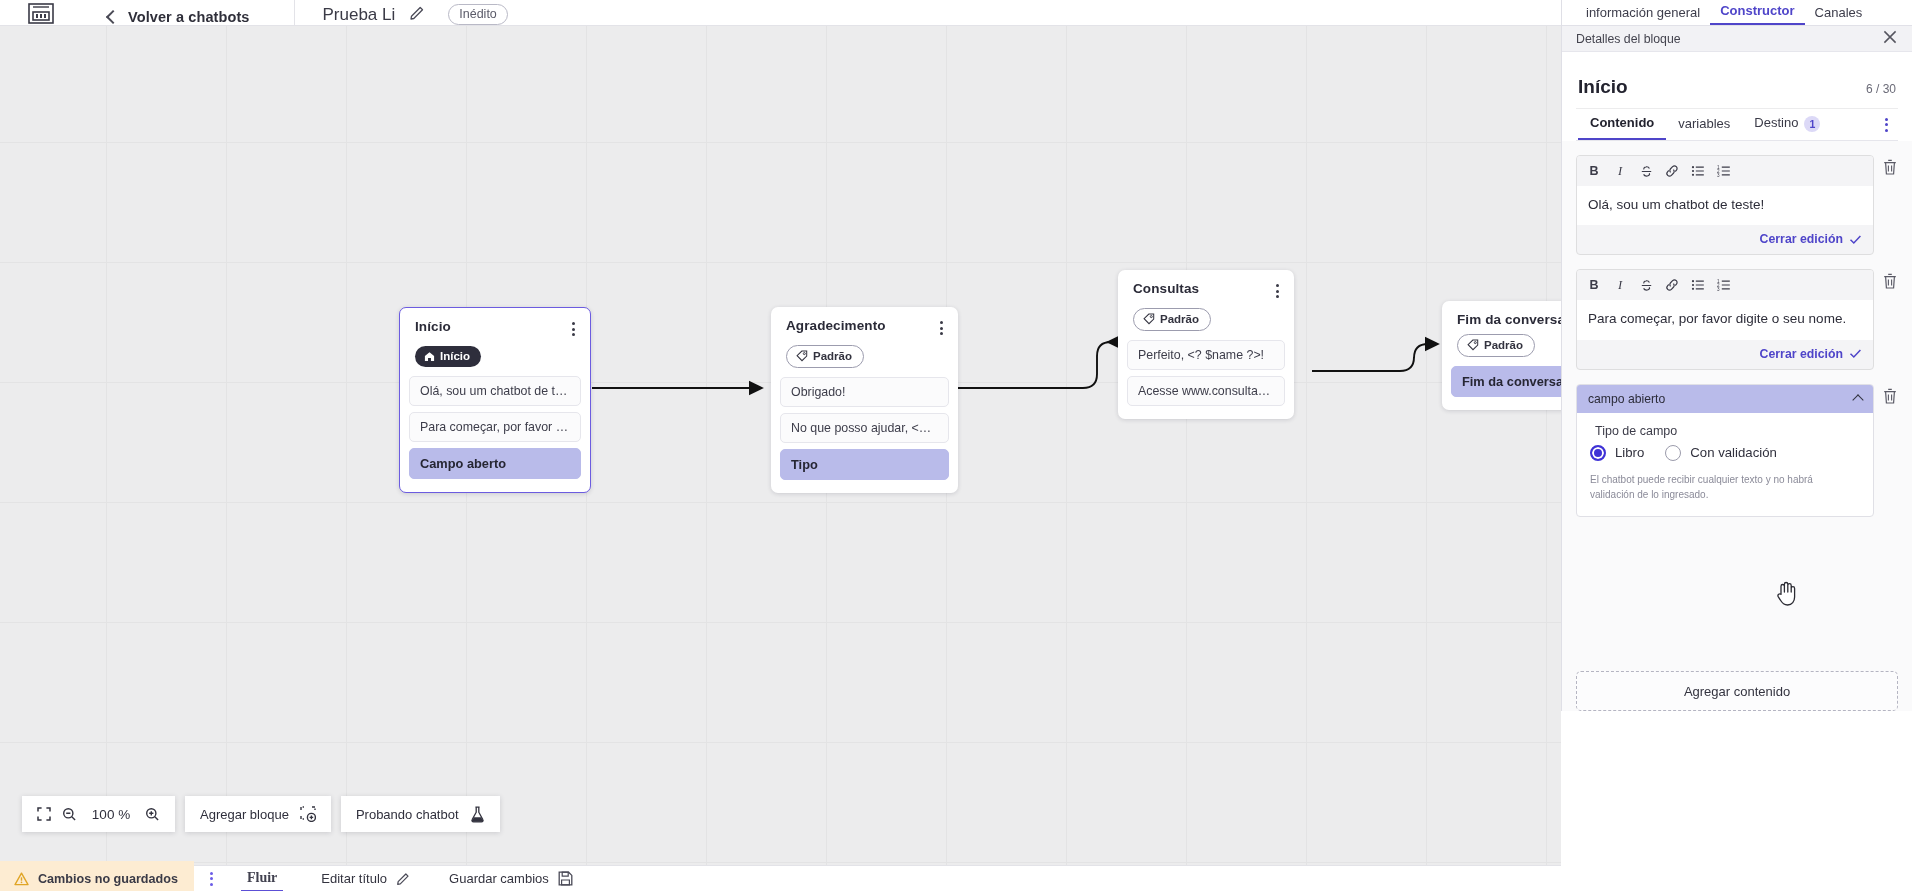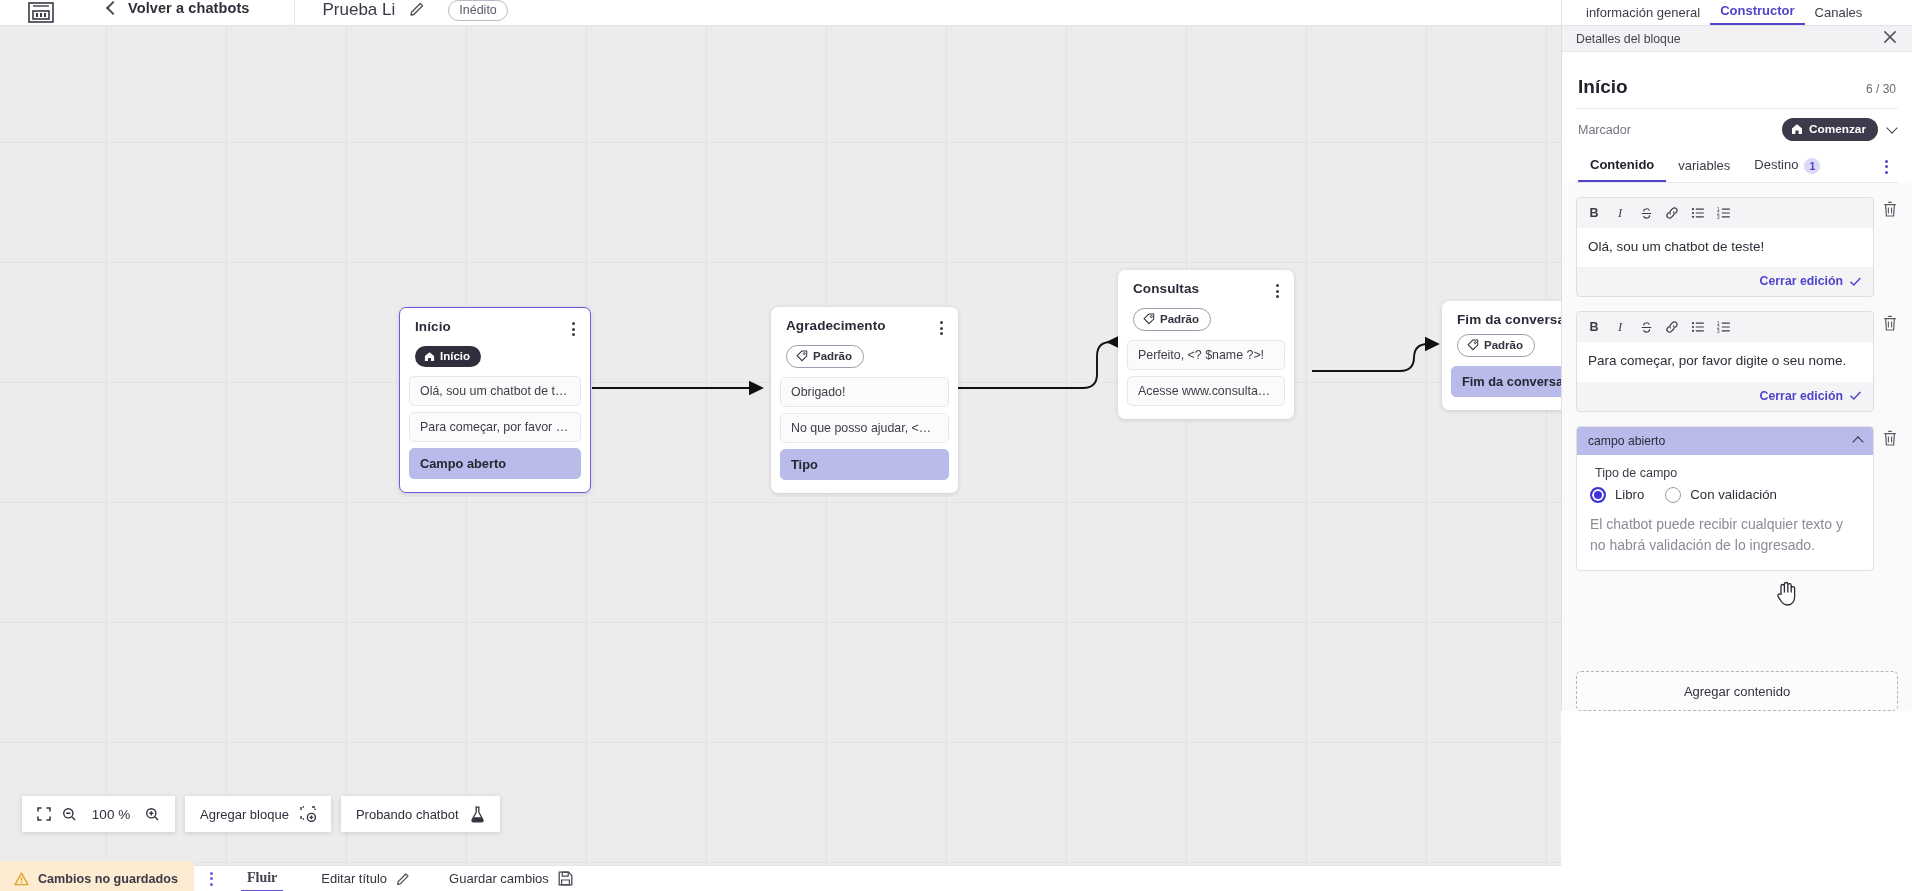--- a/index.html
+++ b/index.html
@@ -7,21 +7,21 @@
     width: 1912px; height: 891px;
     font-family: "Liberation Sans", sans-serif;
     background: #ffffff;
     overflow: hidden;
   }
   body { position: relative; }
 
   
   .topbar {
     position: absolute; left: 0; top: 0; width: 1561px; height: 26px;
-    background: #ffffff; display: flex; align-items: flex-start;
+    background: #ffffff; display: flex; align-items: flex-end;
     border-bottom: 1px solid #e3e3e8;
   }
   .logo-box {
     margin-left: 26px; width: 30px; height: 24px;
     display: flex; align-items: center; justify-content: center;
   }
   .logo-svg { display:block; }
   .back-link {
     display: flex; align-items: center; gap: 10px;
     margin-left: 52px; cursor: pointer;
@@ -179,21 +179,21 @@
   .block-hdr .n { font-size:12.2px; color:#2c2c3a; flex:1; }
   .chev-up { width:8px;height:8px;border-left:1.7px solid #32323f;border-top:1.7px solid #32323f;
     transform:rotate(45deg); margin-top:3px; cursor:pointer;}
   .block-body { padding: 11px 13px 14px; }
   .ftype-lbl { font-size:12.5px; color:#3c3c49; margin: 0 0 7px 5px; }
   .radios { display:flex; align-items:center; gap:9px; margin-bottom:11px; }
   .radio { width:16px;height:16px;border-radius:50%;border:1.6px solid #9b9bab;
     background:#fff; flex:none; cursor:pointer;}
   .radio.on { border:2px solid #3f32d6; background:#3f32d6; box-shadow: inset 0 0 0 2px #fff; }
   .radio-lbl { font-size:13.2px; color:#30303d; margin-right:12px; cursor:pointer;}
-  .hint { font-size:14px; color:#8b8b99; line-height:1.5; }
+  .hint { font-size:10px; color:#8b8b99; line-height:1.5; }
 
   .add-content {
     margin: 16px 14px 0; border:1.4px dashed #b5b5c2; border-radius:5px;
     height:40px; display:flex; align-items:center; justify-content:center;
     font-size:13px; color:#33333f; cursor:pointer; background:#fcfcfd;
   }
   .cursor-hand { position:absolute; right:115px; top:580px; }
 </style>
 </head>
 <body>
@@ -413,30 +413,20 @@
       <svg width="16" height="16" viewBox="0 0 16 16">
           <path d="M2.4 2.4 L13.6 13.6 M13.6 2.4 L2.4 13.6" stroke="#55555f" stroke-width="1.5"></path>
         </svg>
     </span>
   </div>
 
   <div class="panel-body">
     <div class="p-title-row">
       <div class="p-title">Início</div>
       <div class="p-count">6 / 30</div>
-    </div>
-    <div class="marker-row">
-      <div class="marker-lbl">Marcador</div>
-      <span class="pill-start">
-        <svg width="12" height="12" viewBox="0 0 12 12">
-            <path d="M1 5.5 L6 1.3 L11 5.5 V11 H7.6 V7.6 H4.4 V11 H1 z" fill="#fff"></path>
-          </svg>
-        <span>Comenzar</span>
-      </span>
-      <span class="chev-dn"></span>
     </div>
     <div class="sub-tabs">
       <div class="stab active">
         <span>Contenido</span>
       </div>
       <div class="stab">
         <span>variables</span>
       </div>
       <div class="stab">
         <span>Destino</span><span class="cnt">1</span>

